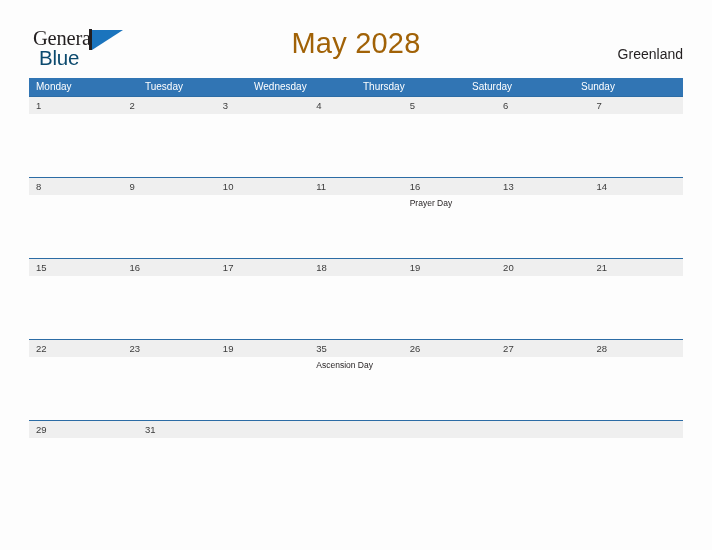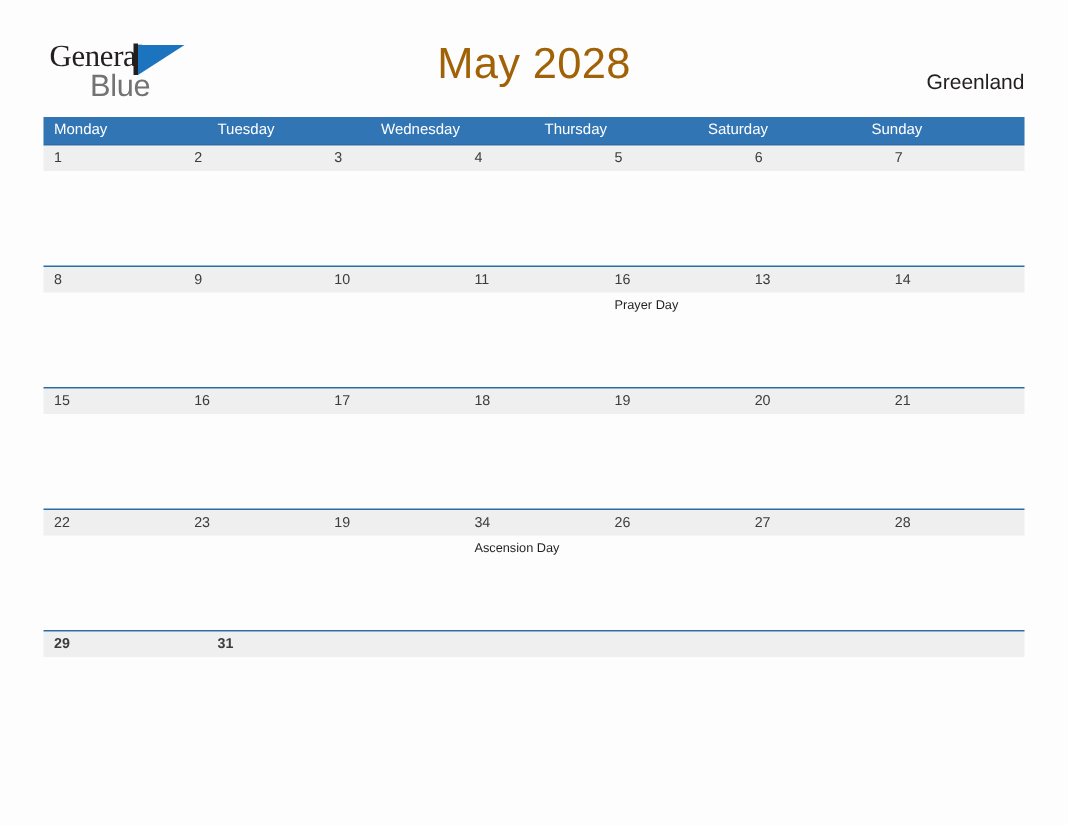--- a/index.html
+++ b/index.html
@@ -44,25 +44,25 @@
     position: absolute;
     left: 0;
     top: 0;
     font-size: 20.5px;
     letter-spacing: -0.2px;
     color: #231f20;
     font-family: Liberation Serif, serif;
   }
   .logo-blue {
     position: absolute;
-    left: 27px;
+    left: 6px;
     top: 20px;
     font-size: 20.5px;
     letter-spacing: -0.2px;
-    color: #737373;
+    color: #0c4a6e;
     font-family: "Liberation Sans", sans-serif;
   }
   .logo-bar {
     position: absolute;
     left: 56px;
     top: 1px;
     width: 3px;
     height: 21px;
     background: #231f20;
   }
@@ -129,21 +129,20 @@
   .week-row {
     height: 81px;
     border-top: 1.5px solid #2c6ca5;
     box-sizing: border-box;
     background:
       linear-gradient(#efefef, #efefef) top left / 100% 17px no-repeat,
       #fdfdfd;
   }
   .week-row.last {
     height: 21px;
-    font-weight: bold;
   }
 
   .day-cell {
     flex: 1 1 0;
     box-sizing: border-box;
     padding-left: 7px;
     position: relative;
     overflow: hidden;
   }
   .day-num {
@@ -298,21 +297,21 @@
       </div>
       <div class="day-cell">
         <span class="day-num">23</span>
         <span class="event"></span>
       </div>
       <div class="day-cell">
         <span class="day-num">19</span>
         <span class="event"></span>
       </div>
       <div class="day-cell">
-        <span class="day-num">34</span>
+        <span class="day-num">35</span>
         <span class="event">Ascension Day</span>
       </div>
       <div class="day-cell">
         <span class="day-num">26</span>
         <span class="event"></span>
       </div>
       <div class="day-cell">
         <span class="day-num">27</span>
         <span class="event"></span>
       </div>

